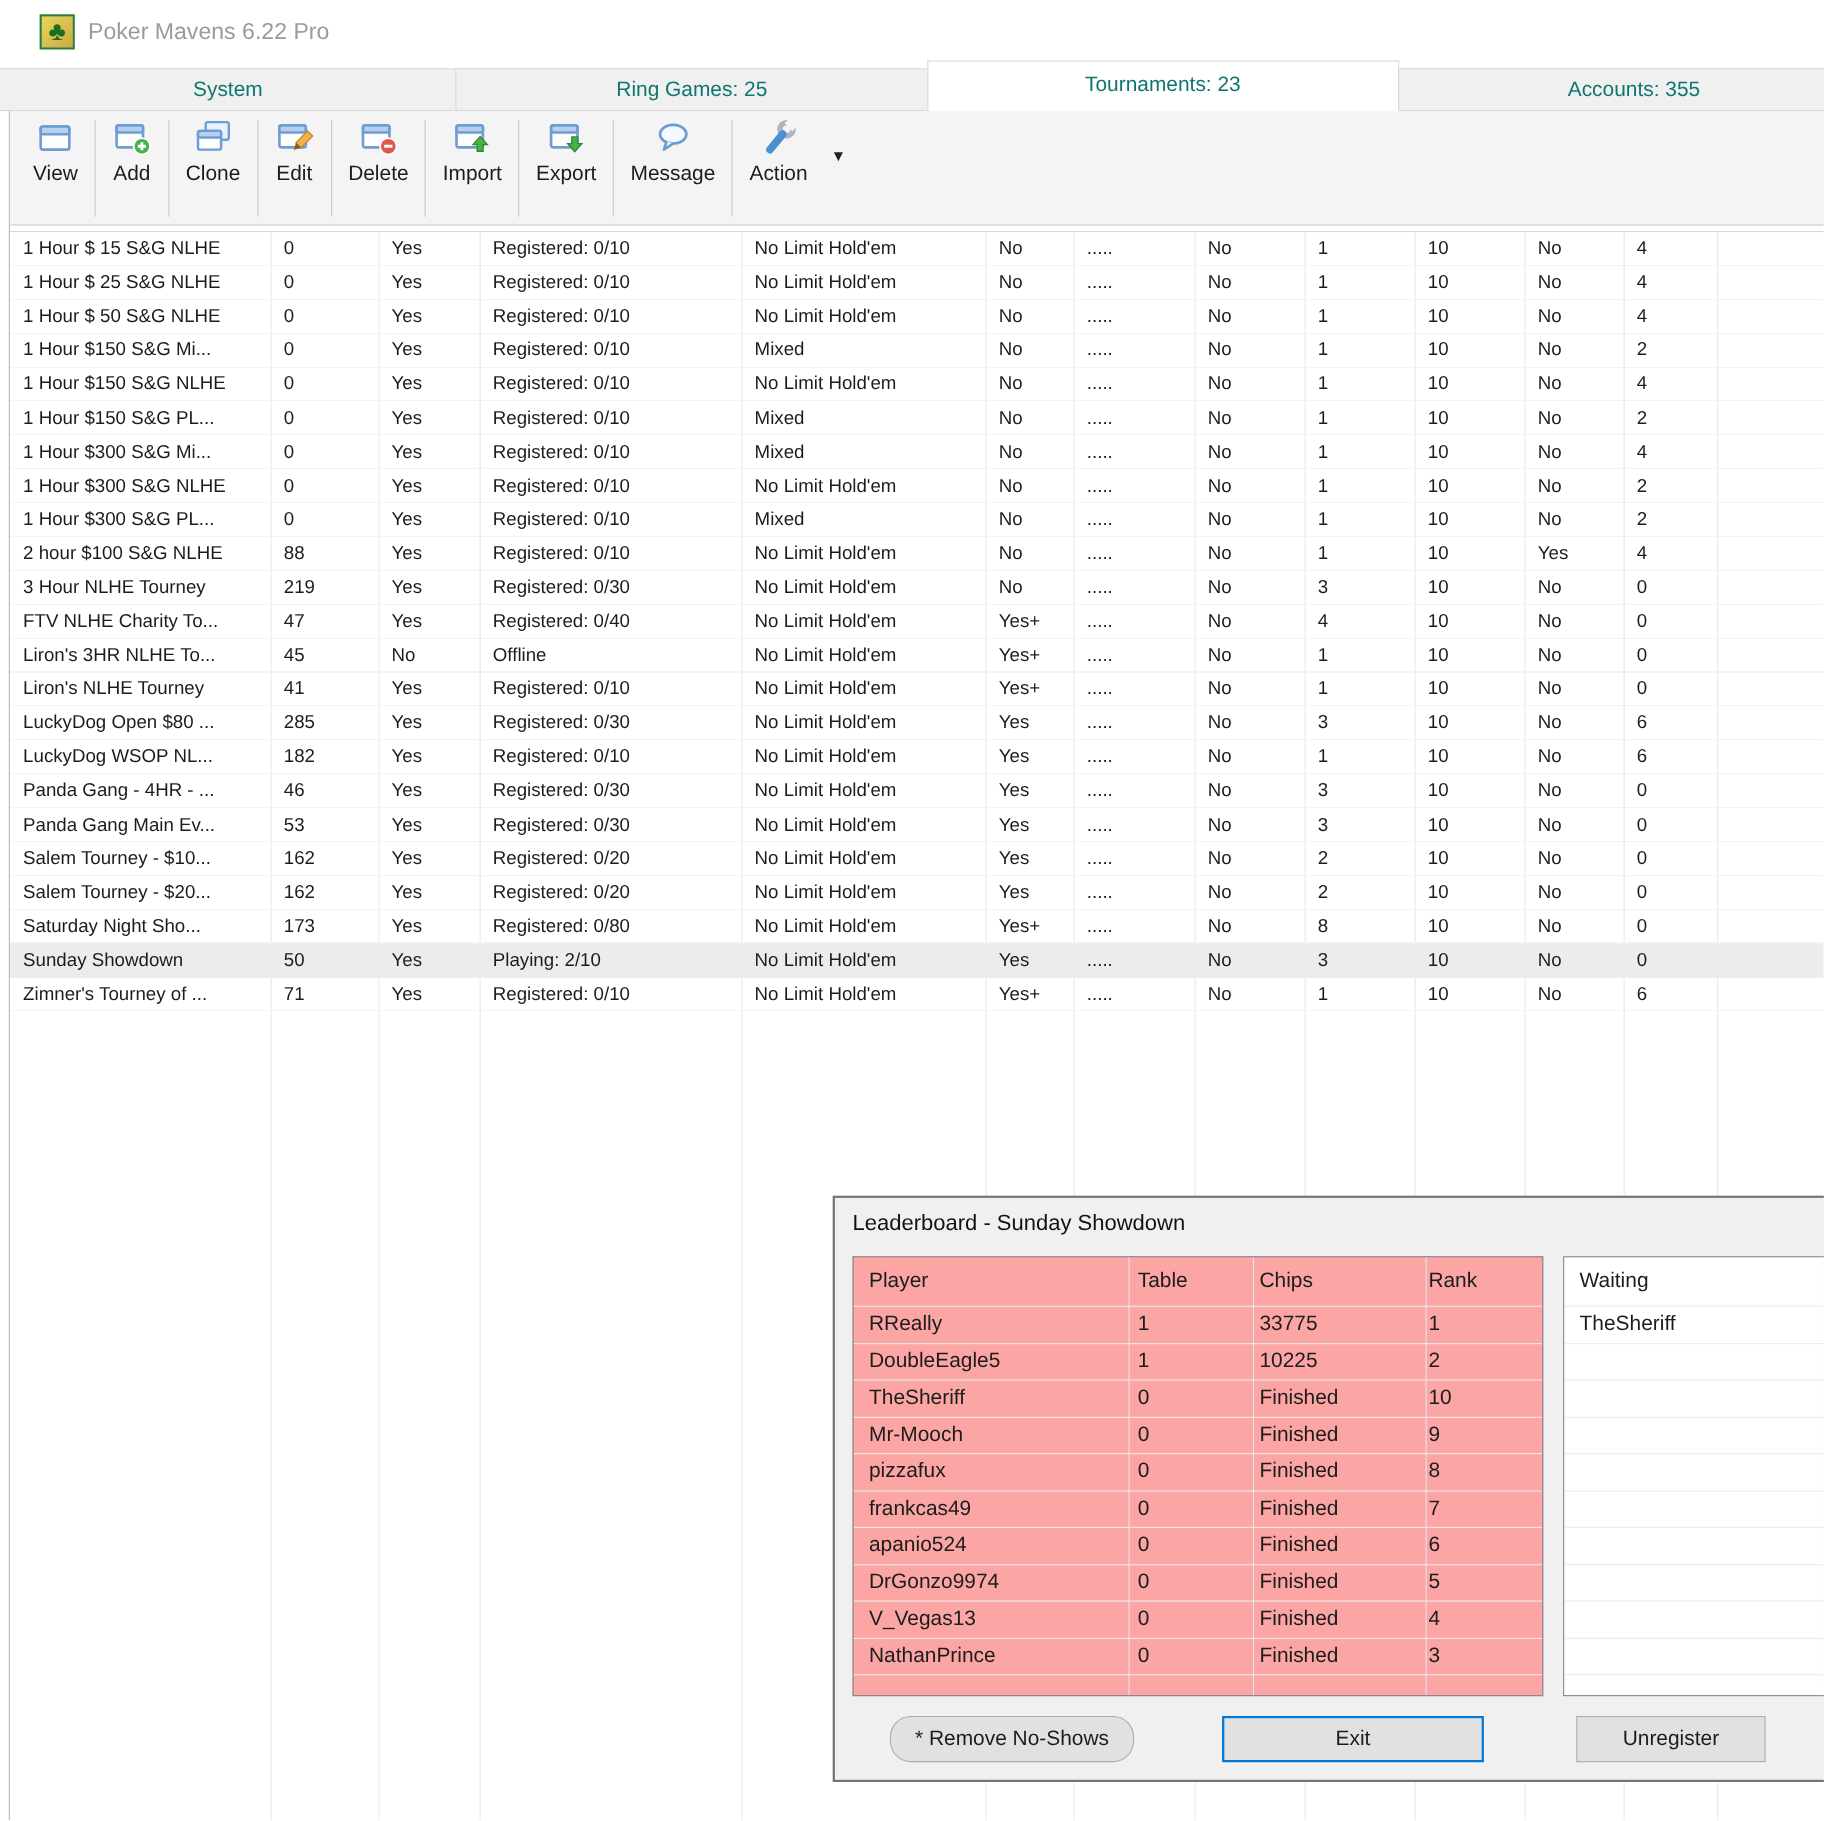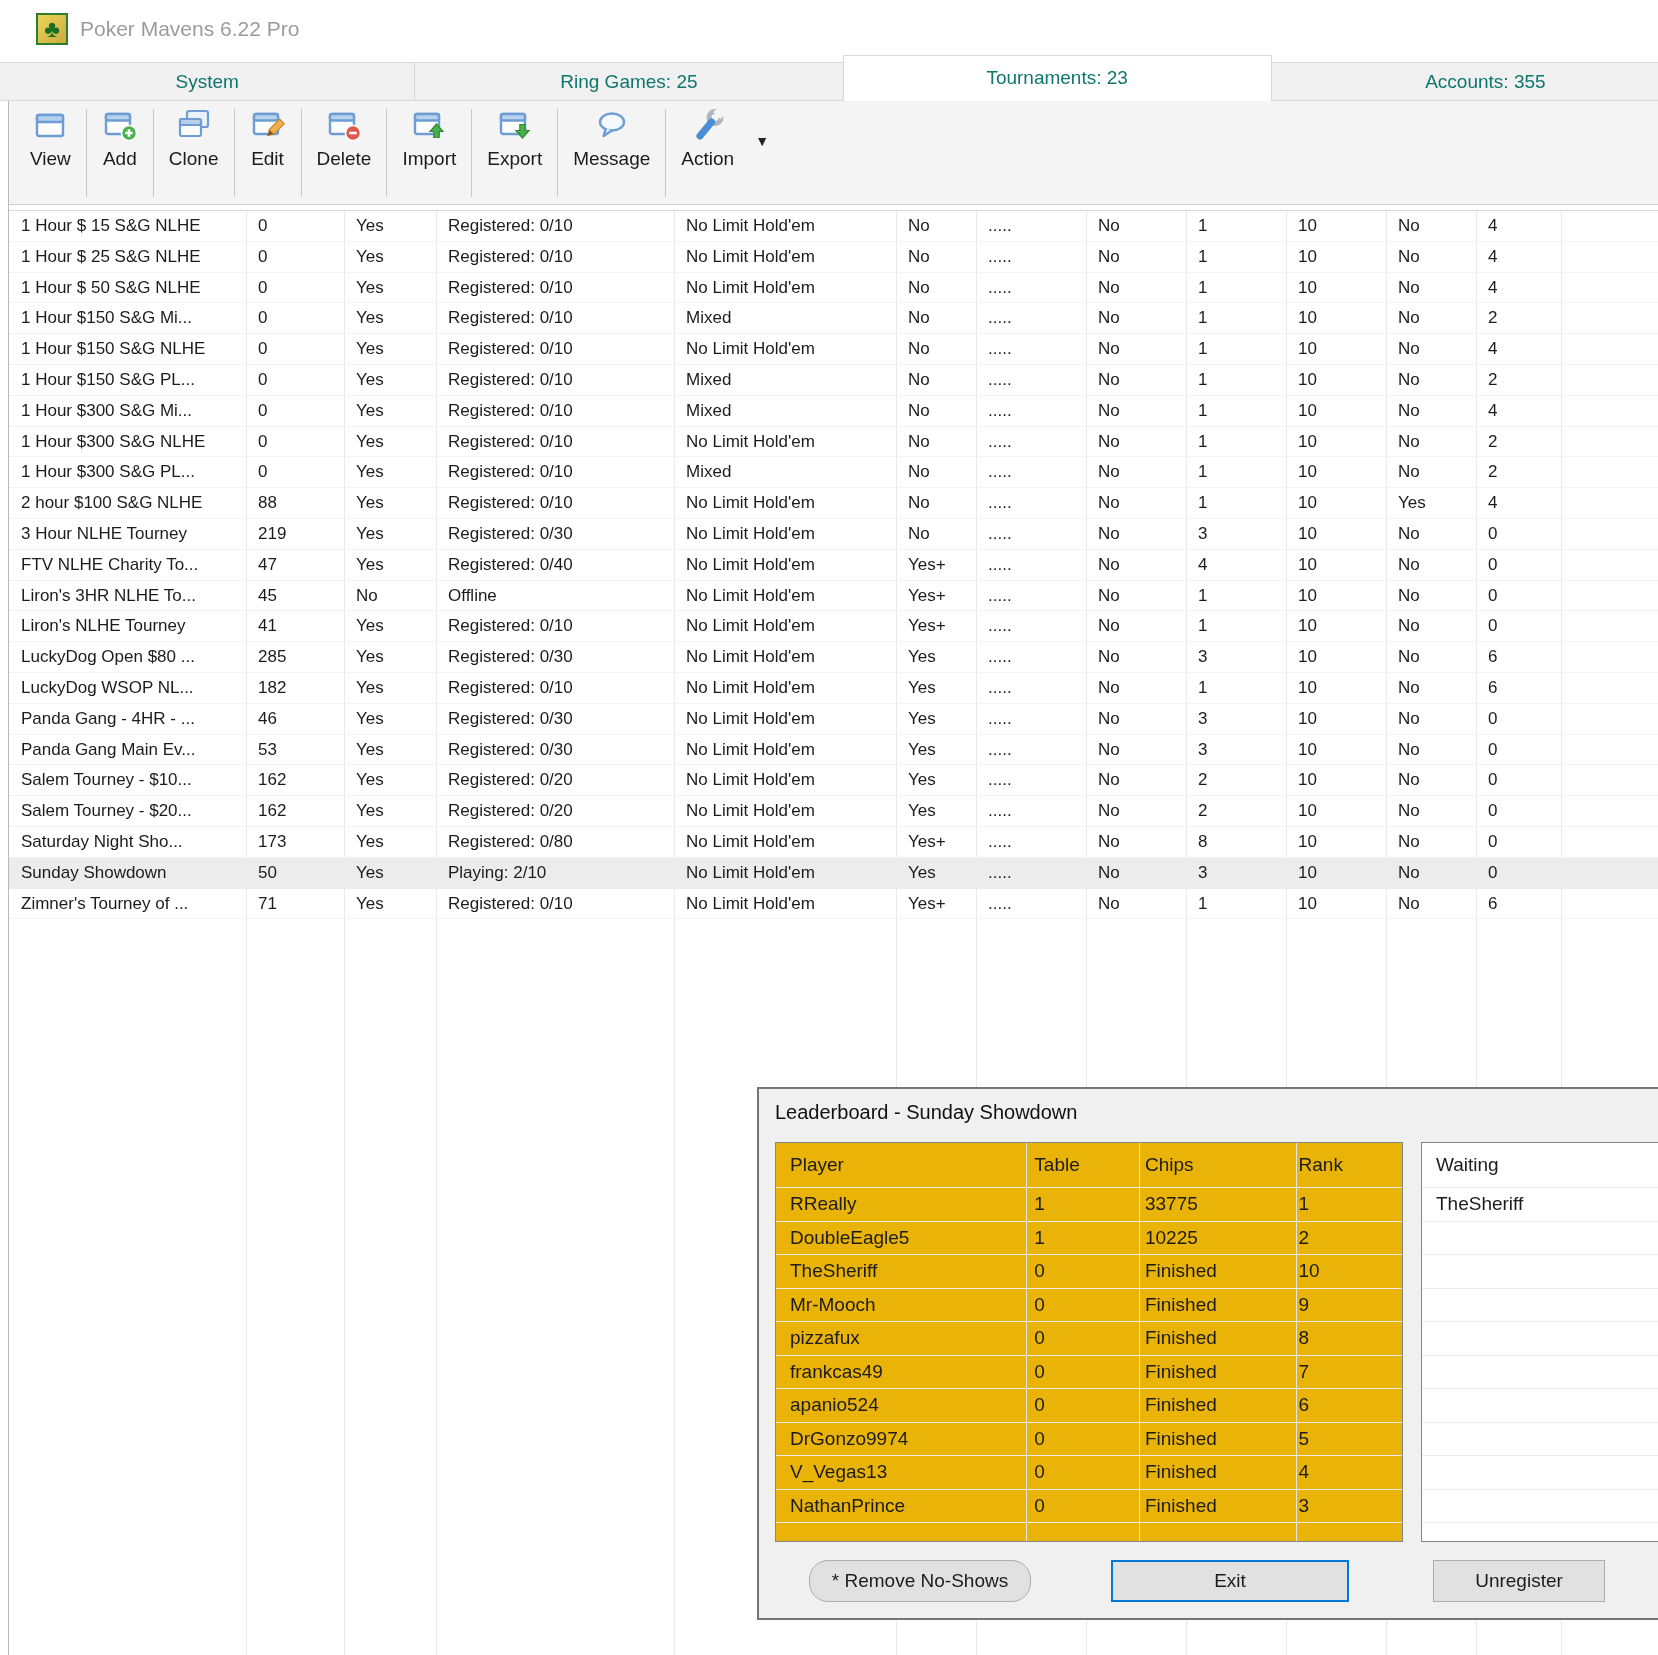--- a/index.html
+++ b/index.html
@@ -44,21 +44,21 @@
   .mc5{width:80px;}.mc6{width:110px;}.mc7{width:100px;}.mc8{width:100px;}.mc9{width:100px;}
   .mc10{width:90px;}.mc11{width:85px;}
   .sort-arrow{margin-left:14px;}
   .sort-arrow::before{content:"▲";font-size:12px;color:#b9c0ca;}
   
   .ticon{width:36px;height:36px;display:block;}
   
   .dialog{position:absolute;left:757px;top:1087px;width:950px;height:533px;background:#f0f0f0;
     border:2px solid #757575;box-sizing:border-box;z-index:10;}
   .dlg-title{position:absolute;left:16px;top:12px;font-size:20px;color:#111;}
-  .lb-panel{position:absolute;left:16px;top:53px;width:628px;height:400px;background:#eab308;
+  .lb-panel{position:absolute;left:16px;top:53px;width:628px;height:400px;background:#fca5a5;
     border:1px solid #82878f;box-sizing:border-box;overflow:hidden;}
   .lb-vline{position:absolute;top:0;bottom:0;width:1px;background:#e6e6e6;}
   .lb-head{display:flex;height:44px;line-height:44px;font-size:19px;border-bottom:1px solid #ececec;position:relative;}
   .lb-row{display:flex;height:33.5px;line-height:32.5px;font-size:19px;border-bottom:1px solid #ececec;box-sizing:border-box;position:relative;}
   .lc{box-sizing:border-box;padding-left:14px;white-space:nowrap;overflow:hidden;}
   .lc0{width:250px;}.lc1{width:113px;}.lc2{width:157px;}.lc3{width:120px;}
   .wait-panel{position:absolute;left:662px;top:53px;width:272px;height:400px;background:#fff;
     border:1px solid #82878f;box-sizing:border-box;overflow:hidden;}
   .wait-head{height:44px;line-height:44px;font-size:19px;padding-left:14px;border-bottom:1px solid #ececec;}
   .wait-row{height:33.5px;line-height:32.5px;font-size:19px;padding-left:14px;border-bottom:1px solid #ececec;box-sizing:border-box;}

